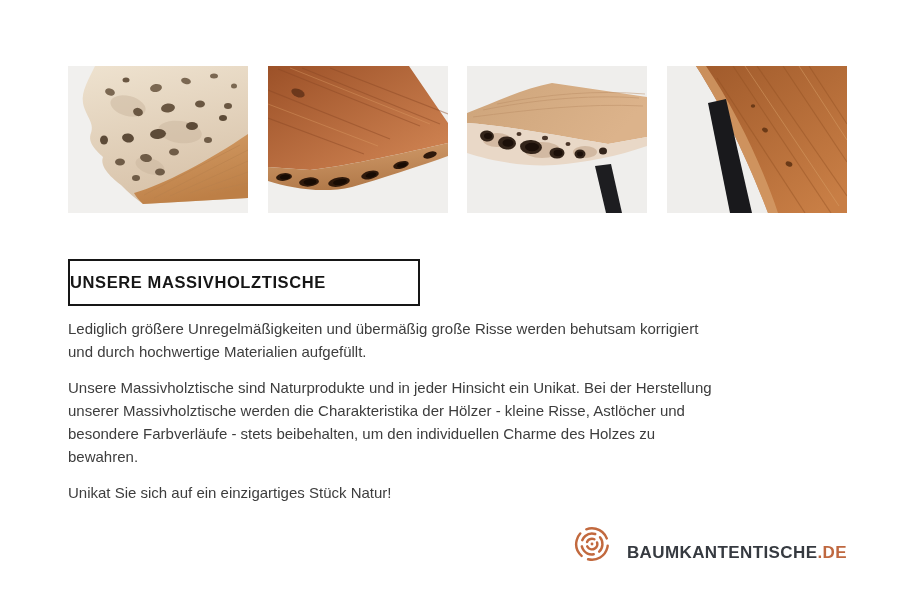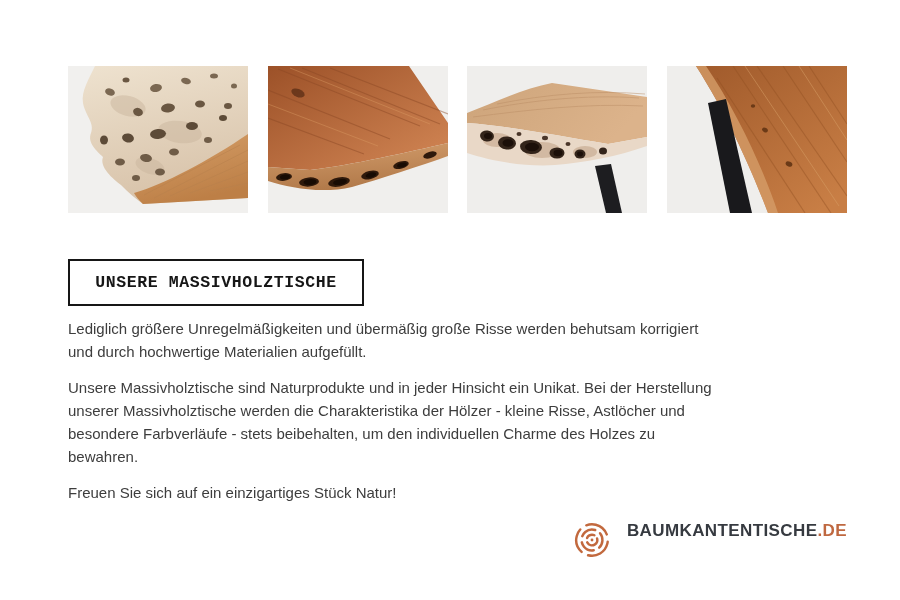--- a/index.html
+++ b/index.html
@@ -21,29 +21,27 @@
     display: flex;
     justify-content: space-between;
   }
   .gallery figure { margin: 0; width: 180px; height: 147px; }
   .gallery svg { display: block; width: 180px; height: 147px; }
   
   .heading-box {
     position: absolute;
     left: 68px;
     top: 259px;
-    width: 296px;
+    width: 352px;
     height: 47px;
     box-sizing: border-box;
     border: 2px solid #161616;
     display: flex;
     align-items: center;
-    justify-content: center;
     background: #ffffff;
-    font-family: Liberation Mono, monospace;
   }
   .heading-box h2 {
     margin: 0;
     font-size: 16.5px;
     font-weight: 700;
     letter-spacing: 0.6px;
     color: #161616;
     white-space: nowrap;
   }
   
@@ -57,21 +55,21 @@
     line-height: 23px;
   }
   .copy p { margin: 0 0 13px 0; white-space: pre-line; }
   
   .logo {
     position: absolute;
     top: 521px;
     right: 53px;
     height: 42px;
     display: flex;
-    align-items: flex-start;
+    align-items: flex-end;
     gap: 16px;
     cursor: pointer;
   }
   .logo-text {
     font-size: 17px;
     font-weight: 700;
     letter-spacing: 0.4px;
     color: #363a40;
     white-space: nowrap;
   }
@@ -270,21 +268,21 @@
     <h2>UNSERE MASSIVHOLZTISCHE</h2>
   </div>
 
   <div class="copy">
     <p>Lediglich größere Unregelmäßigkeiten und übermäßig große Risse werden behutsam korrigiert
 und durch hochwertige Materialien aufgefüllt.</p>
     <p>Unsere Massivholztische sind Naturprodukte und in jeder Hinsicht ein Unikat. Bei der Herstellung
 unserer Massivholztische werden die Charakteristika der Hölzer - kleine Risse, Astlöcher und
 besondere Farbverläufe - stets beibehalten, um den individuellen Charme des Holzes zu
 bewahren.</p>
-    <p>Freuen Sie sich auf ein einzigartiges Stück Natur!</p>
+    <p>Unikat Sie sich auf ein einzigartiges Stück Natur!</p>
   </div>
 
   <div class="logo">
     <svg viewBox="0 0 40 40" width="38" height="38">
       <g fill="none" stroke="#c2693e" stroke-width="2.6" stroke-linecap="round">
         <circle cx="20" cy="20" r="16.6" stroke-dasharray="26 7.8" transform="rotate(14 20 20)"></circle>
         <circle cx="20" cy="20" r="11" stroke-dasharray="16.5 6.5" transform="rotate(-40 20 20)"></circle>
         <circle cx="20" cy="20" r="5.6" stroke-dasharray="9 4.5" transform="rotate(60 20 20)"></circle>
       </g>
       <circle cx="20" cy="20" r="1.5" fill="#c2693e"></circle>

